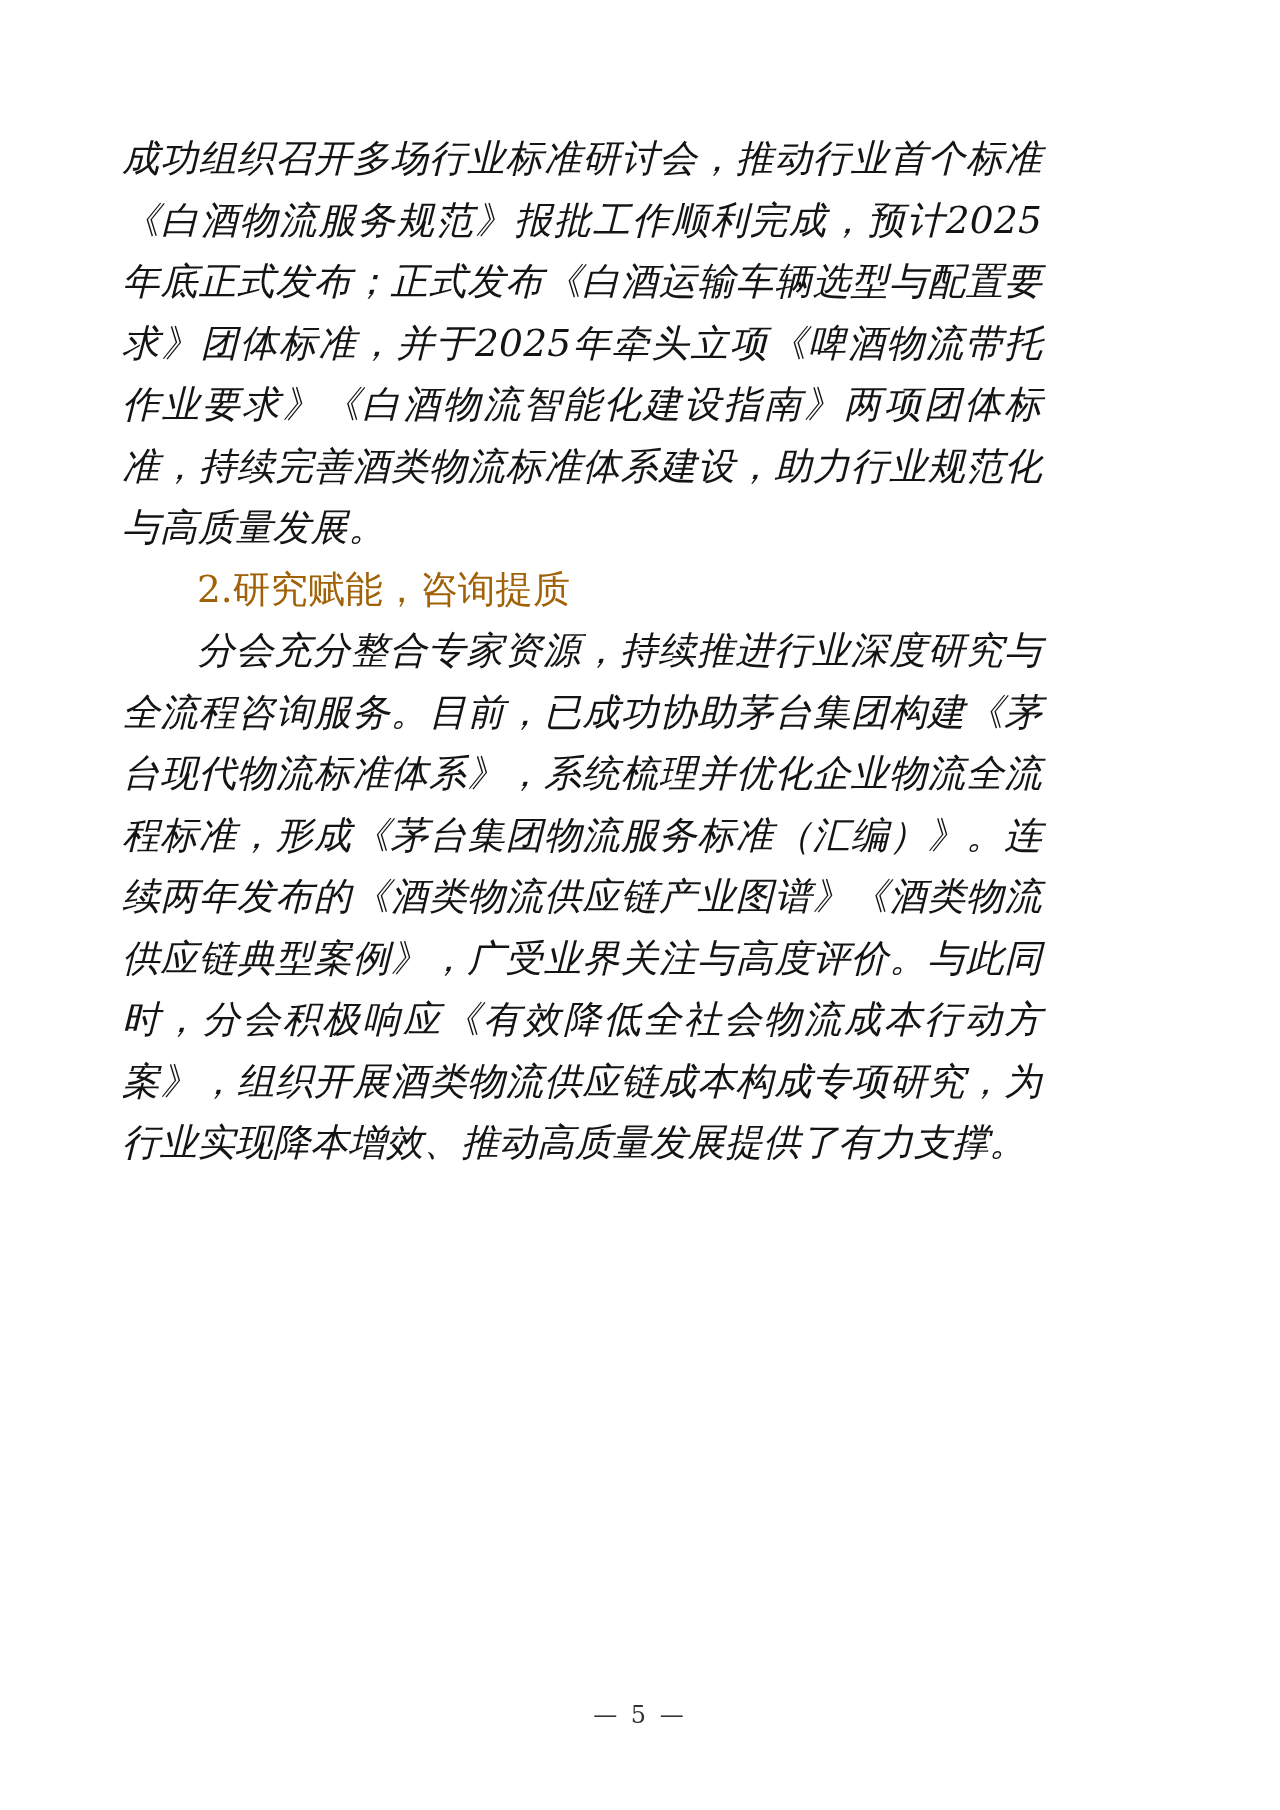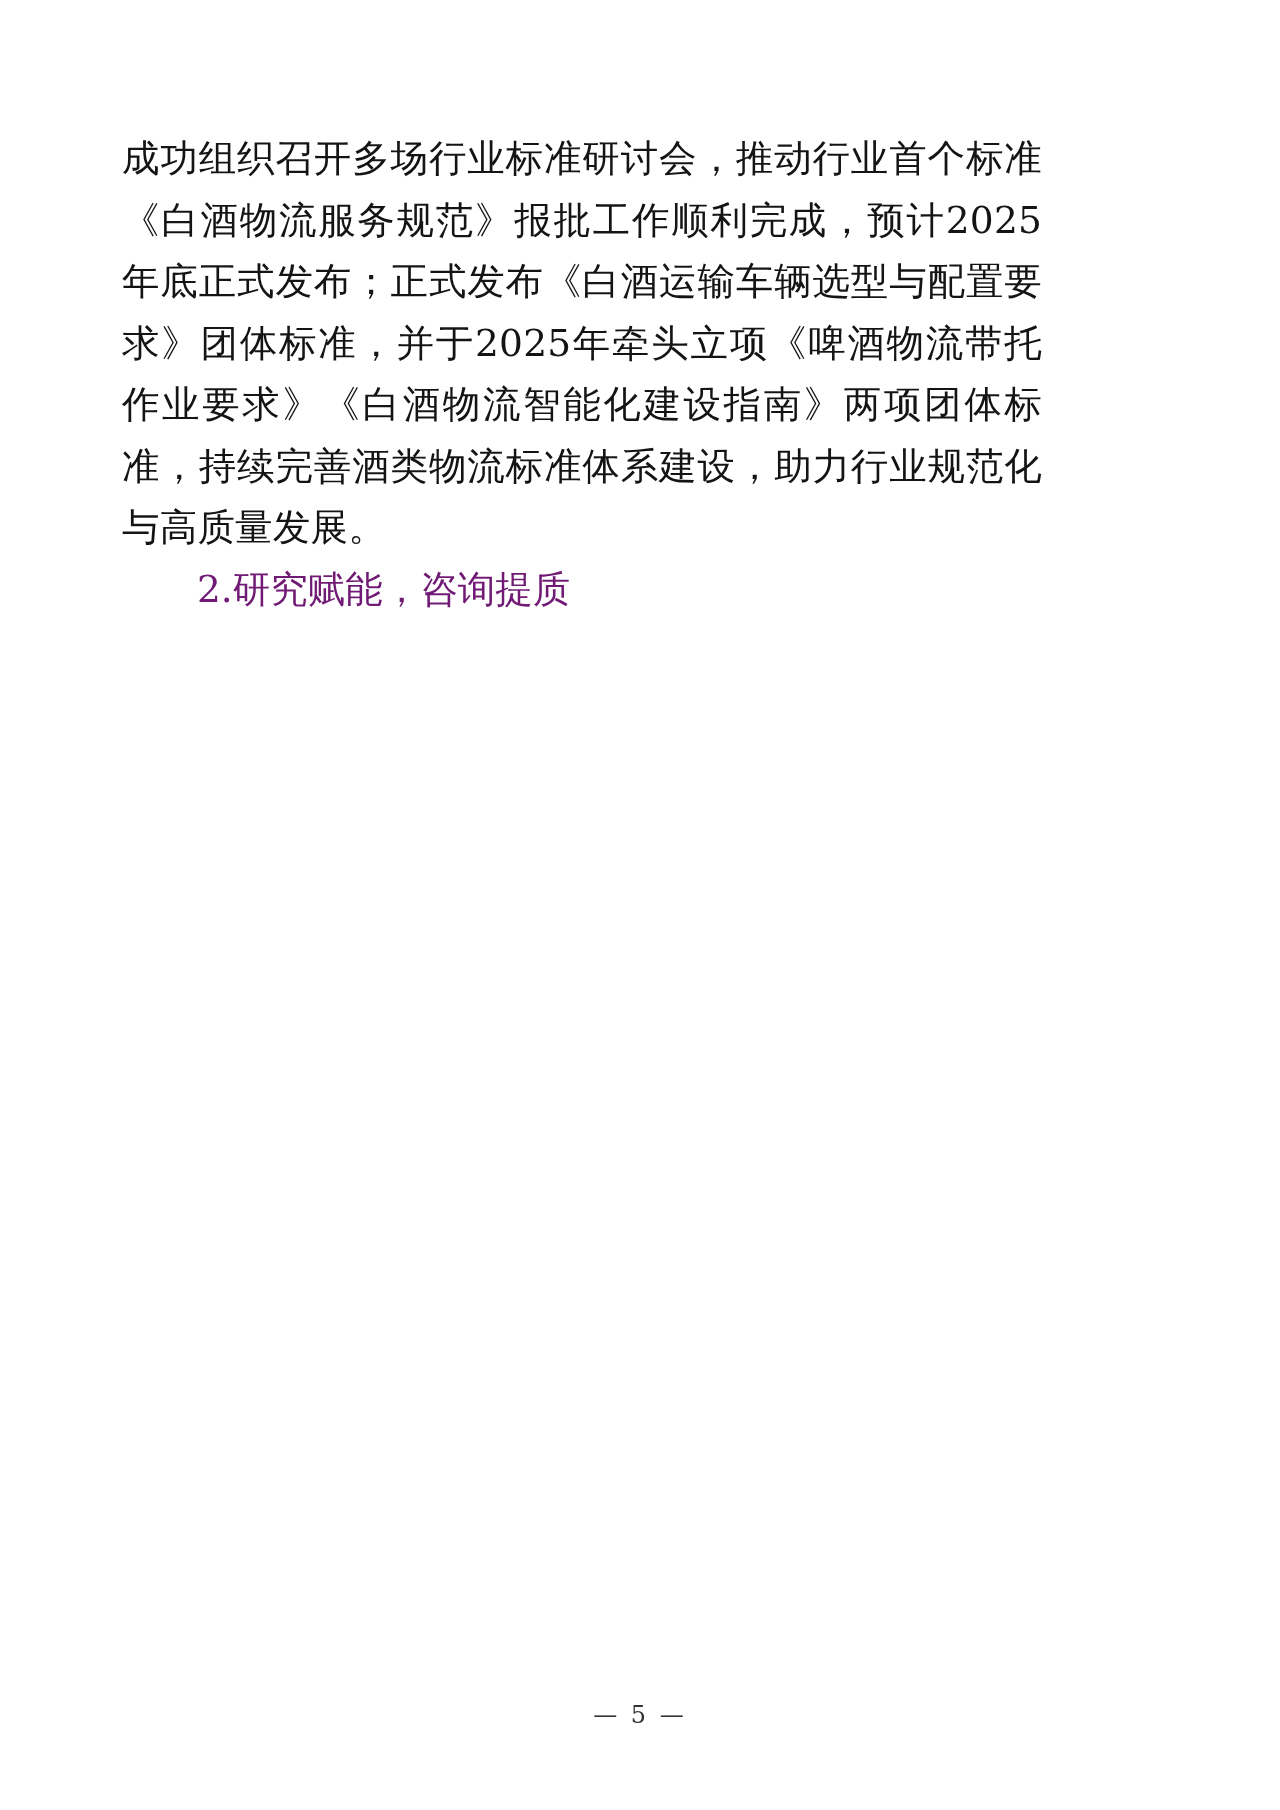--- a/index.html
+++ b/index.html
@@ -31,31 +31,32 @@
   }
   .para {
     font-size: 37.5px;
     line-height: 61.5px;
     text-align: justify;
     text-justify: inter-character;
     text-align-last: left;
     letter-spacing: 0.2px;
     margin: 0;
     color: #141414;
+    font-style: italic;
   }
   .para.indent {
     text-indent: 2em;
   }
   .heading {
     font-size: 37.5px;
     line-height: 61.5px;
     margin: 0;
     text-indent: 2em;
     text-align: left;
-    color: #701a75;
+    color: #a16207;
   }
   .footer {
     position: absolute;
     left: 0;
     top: 1700px;
     width: 1280px;
     text-align: center;
     font-size: 24px;
     line-height: 30px;
     color: #333333;
@@ -69,20 +70,21 @@
 <body>
 
 <div class="page">
 
   <div class="content">
 
     <p class="para">成功组织召开多场行业标准研讨会，推动行业首个标准《白酒物流服务规范》报批工作顺利完成，预计2025年底正式发布；正式发布《白酒运输车辆选型与配置要求》团体标准，并于2025年牵头立项《啤酒物流带托作业要求》《白酒物流智能化建设指南》两项团体标准，持续完善酒类物流标准体系建设，助力行业规范化与高质量发展。</p>
 
     <p class="heading">2.研究赋能，咨询提质</p>
 
+    <p class="para indent">分会充分整合专家资源，持续推进行业深度研究与全流程咨询服务。目前，已成功协助茅台集团构建《茅台现代物流标准体系》，系统梳理并优化企业物流全流程标准，形成《茅台集团物流服务标准（汇编）》。连续两年发布的《酒类物流供应链产业图谱》《酒类物流供应链典型案例》，广受业界关注与高度评价。与此同时，分会积极响应《有效降低全社会物流成本行动方案》，组织开展酒类物流供应链成本构成专项研究，为行业实现降本增效、推动高质量发展提供了有力支撑。</p>
 
 
 
   </div>
 
   <div class="footer">
     <span class="footer-inner">— 5 —</span>
   </div>
 
 </div>

